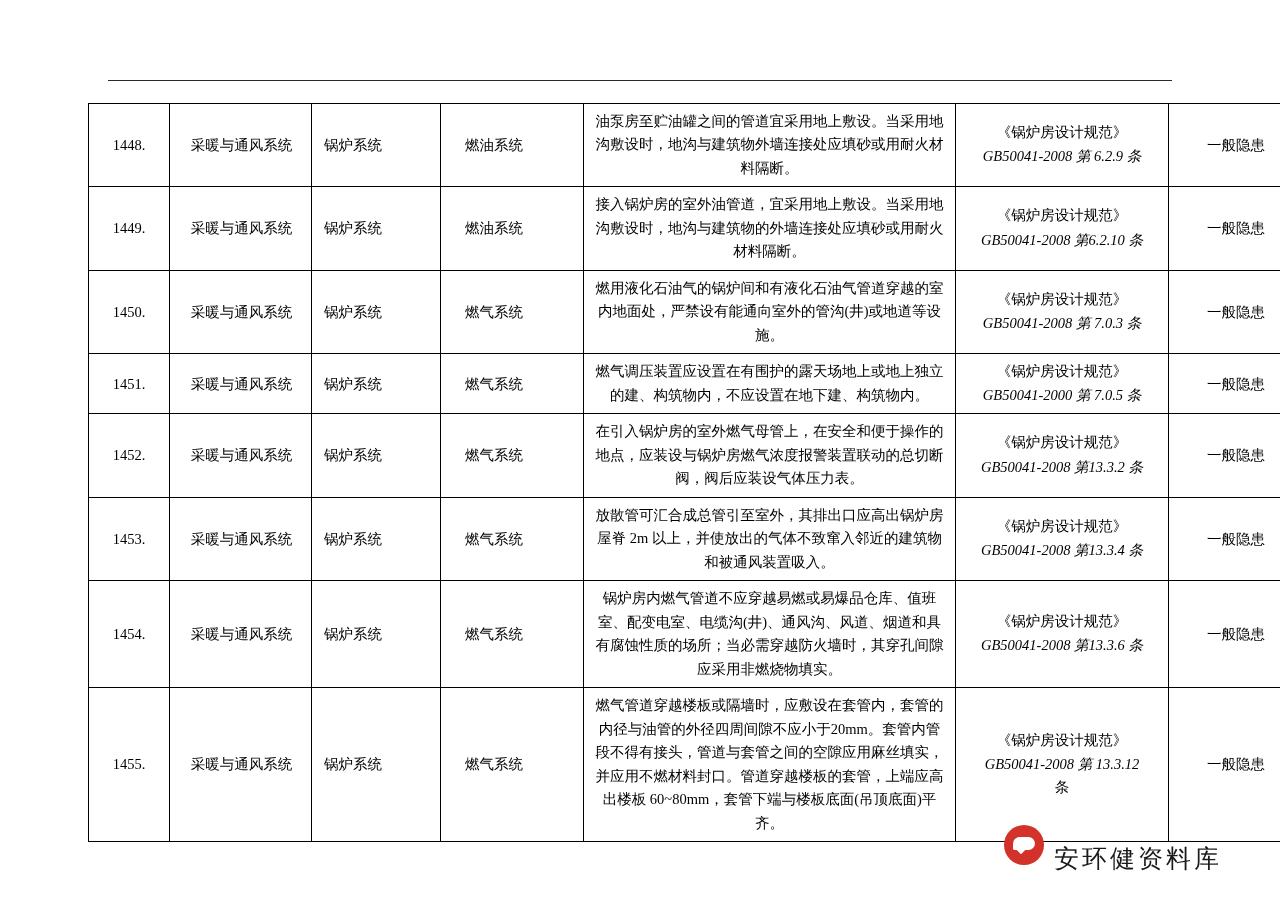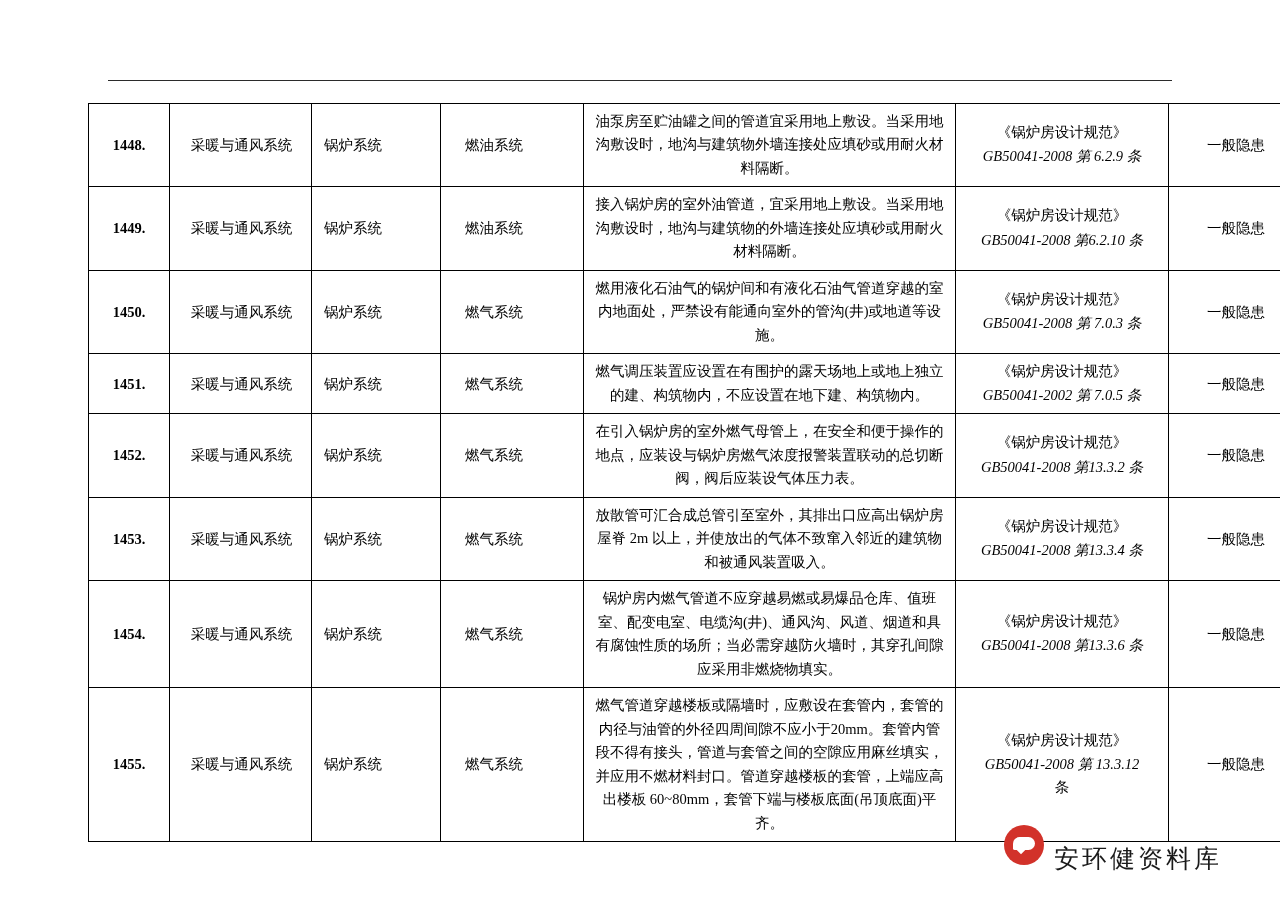--- a/index.html
+++ b/index.html
@@ -41,21 +41,20 @@
   .doc-table td {
     border: 1px solid #000000;
     vertical-align: middle;
     padding: 6px 8px;
     font-size: 14.5px;
     line-height: 1.55;
   }
   td.c-num {
     width: 64px;
     text-align: center;
-    font-weight: bold;
   }
   td.c-sys {
     width: 123px;
     text-align: center;
     padding-left: 10px;
   }
   td.c-sub {
     width: 108px;
     text-align: left;
     padding-left: 12px;
@@ -188,21 +187,21 @@
       </tr>
 
       <tr>
         <td class="c-num">1451.</td>
         <td class="c-sys">采暖与通风系统</td>
         <td class="c-sub">锅炉系统</td>
         <td class="c-item">燃气系统</td>
         <td class="c-desc">燃气调压装置应设置在有围护的露天场地上或地上独立的建、构筑物内，不应设置在地下建、构筑物内。</td>
         <td class="c-ref">
           <span class="ref-line1">《锅炉房设计规范》</span>
-          <span class="ref-line2">GB50041-2002 第 7.0.5 条</span>
+          <span class="ref-line2">GB50041-2000 第 7.0.5 条</span>
         </td>
         <td class="c-level">一般隐患</td>
       </tr>
 
       <tr>
         <td class="c-num">1452.</td>
         <td class="c-sys">采暖与通风系统</td>
         <td class="c-sub">锅炉系统</td>
         <td class="c-item">燃气系统</td>
         <td class="c-desc">在引入锅炉房的室外燃气母管上，在安全和便于操作的地点，应装设与锅炉房燃气浓度报警装置联动的总切断阀，阀后应装设气体压力表。</td>

